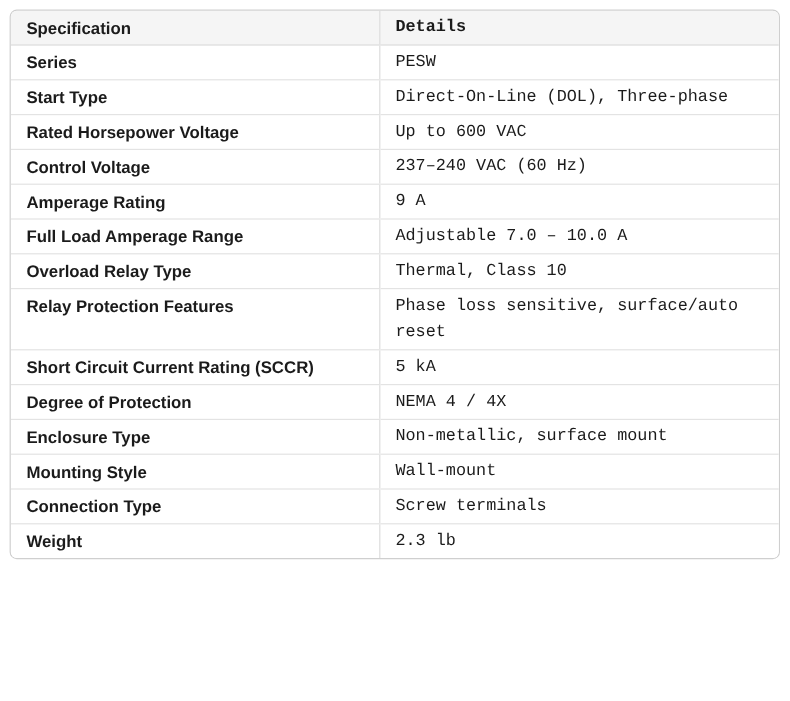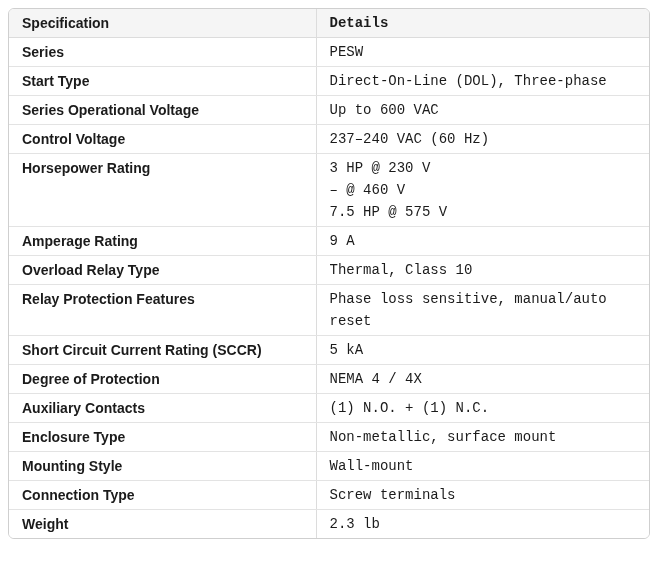--- a/index.html
+++ b/index.html
@@ -84,73 +84,65 @@
               <span class="detail-line">PESW</span>
             </td>
           </tr>
           <tr>
             <td class="spec-name">Start Type</td>
             <td class="spec-details">
               <span class="detail-line">Direct-On-Line (DOL), Three-phase</span>
             </td>
           </tr>
           <tr>
-            <td class="spec-name">Series Operational Voltage</td>
+            <td class="spec-name">Rated Horsepower Voltage</td>
             <td class="spec-details">
               <span class="detail-line">Up to 600 VAC</span>
             </td>
           </tr>
           <tr>
             <td class="spec-name">Control Voltage</td>
             <td class="spec-details">
               <span class="detail-line">237–240 VAC (60 Hz)</span>
             </td>
           </tr>
           <tr>
-            <td class="spec-name">Horsepower Rating</td>
+            <td class="spec-name">Amperage Rating</td>
             <td class="spec-details">
-              <span class="detail-line">3 HP @ 230 V</span>
-              <span class="detail-line">– @ 460 V</span>
-              <span class="detail-line">7.5 HP @ 575 V</span>
+              <span class="detail-line">9 A</span>
             </td>
           </tr>
           <tr>
-            <td class="spec-name">Amperage Rating</td>
+            <td class="spec-name">Full Load Amperage Range</td>
             <td class="spec-details">
-              <span class="detail-line">9 A</span>
+              <span class="detail-line">Adjustable 7.0 – 10.0 A</span>
             </td>
           </tr>
           <tr>
             <td class="spec-name">Overload Relay Type</td>
             <td class="spec-details">
               <span class="detail-line">Thermal, Class 10</span>
             </td>
           </tr>
           <tr>
             <td class="spec-name">Relay Protection Features</td>
             <td class="spec-details">
-              <span class="detail-line">Phase loss sensitive, manual/auto reset</span>
+              <span class="detail-line">Phase loss sensitive, surface/auto reset</span>
             </td>
           </tr>
           <tr>
             <td class="spec-name">Short Circuit Current Rating (SCCR)</td>
             <td class="spec-details">
               <span class="detail-line">5 kA</span>
             </td>
           </tr>
           <tr>
             <td class="spec-name">Degree of Protection</td>
             <td class="spec-details">
               <span class="detail-line">NEMA 4 / 4X</span>
-            </td>
-          </tr>
-          <tr>
-            <td class="spec-name">Auxiliary Contacts</td>
-            <td class="spec-details">
-              <span class="detail-line">(1) N.O. + (1) N.C.</span>
             </td>
           </tr>
           <tr>
             <td class="spec-name">Enclosure Type</td>
             <td class="spec-details">
               <span class="detail-line">Non-metallic, surface mount</span>
             </td>
           </tr>
           <tr>
             <td class="spec-name">Mounting Style</td>

